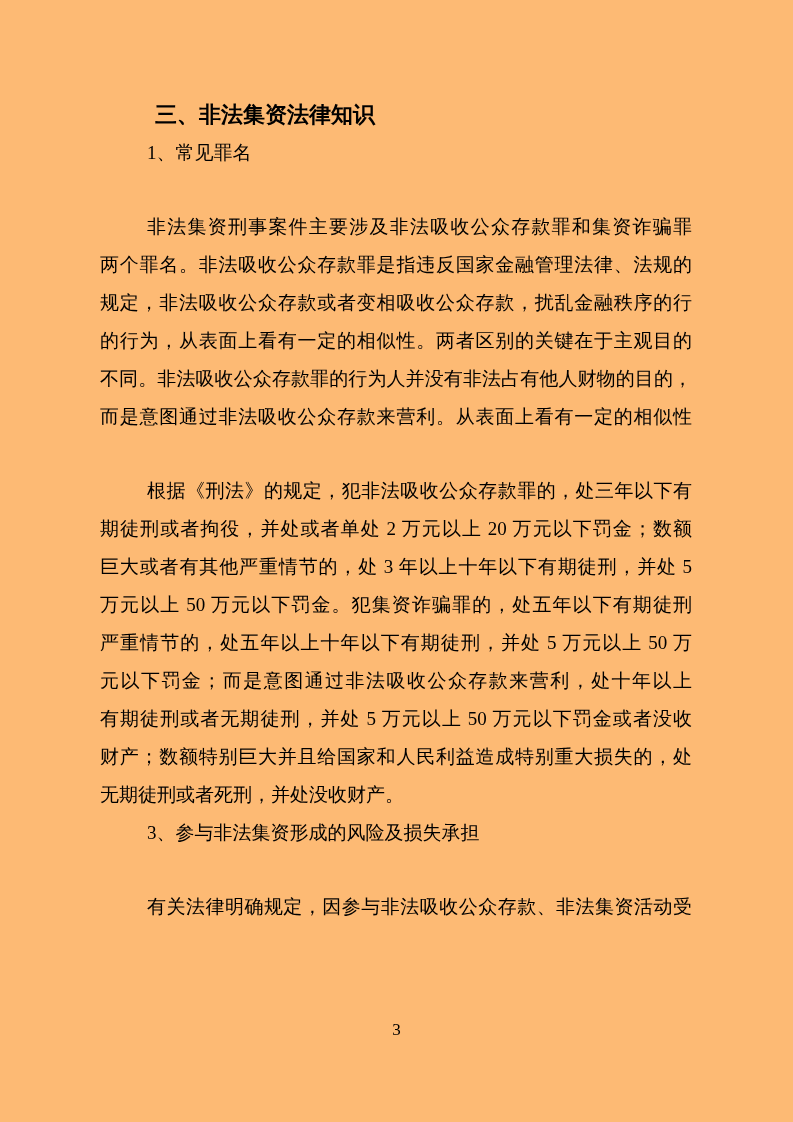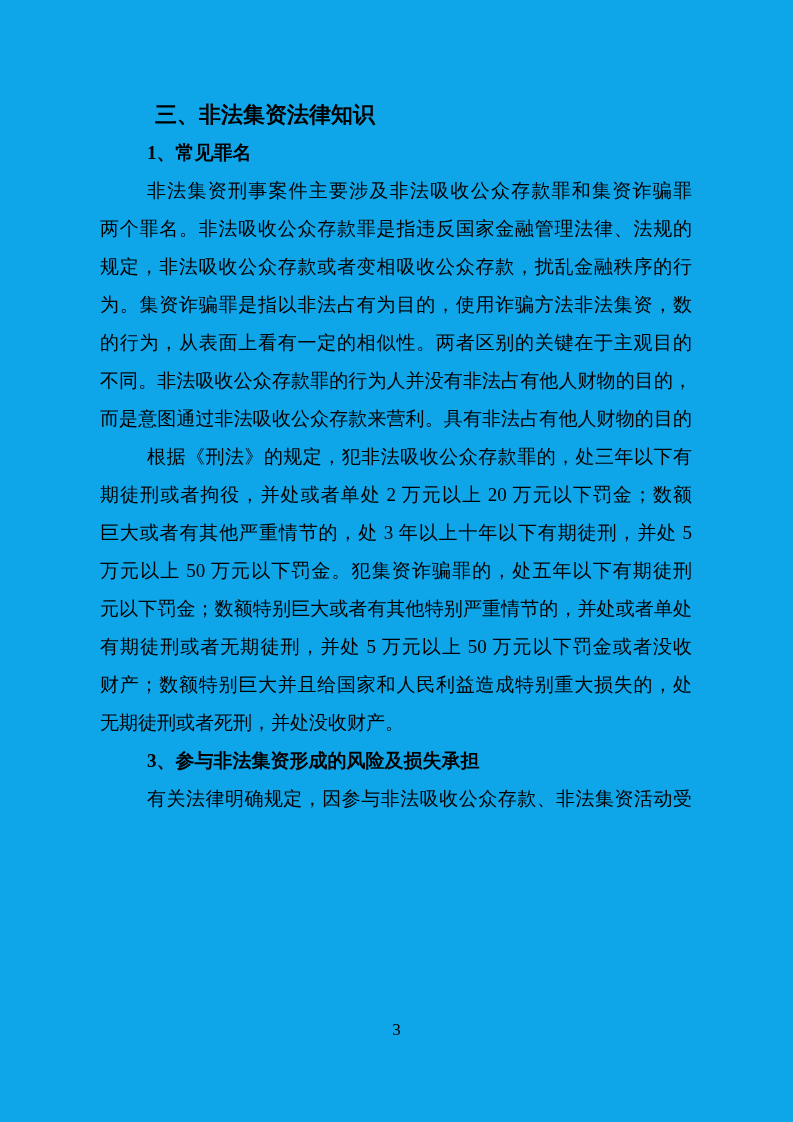--- a/index.html
+++ b/index.html
@@ -4,21 +4,21 @@
 <style>
   html, body {
     margin: 0;
     padding: 0;
     background: #ffffff;
   }
   .page {
     position: relative;
     width: 793px;
     height: 1122px;
-    background: #0ea5e9;
+    background: #fdba74;
     color: #000000;
     font-family: "Liberation Serif", "DejaVu Serif", serif;
     overflow: hidden;
   }
   .content {
     position: absolute;
     left: 100px;
     top: 96px;
     width: 592px;
   }
@@ -31,33 +31,34 @@
   .line.justify {
     text-align: justify;
     text-align-last: justify;
   }
   .line.no-justify {
     text-align: left;
     text-align-last: left;
   }
   .indent-body {
     padding-left: 47px;
+    margin-top: 36px;
   }
   .heading {
     margin: 0;
     font-size: 22px;
     font-weight: bold;
     line-height: 38px;
     height: 38px;
     padding-left: 55px;
     color: #000000;
   }
   .subheading {
     font-size: 19px;
-    font-weight: bold;
+    font-weight: normal;
     line-height: 38px;
     height: 38px;
     padding-left: 47px;
     color: #000000;
   }
   .footer {
     position: absolute;
     left: 0;
     top: 1016px;
     width: 793px;
@@ -74,29 +75,29 @@
 <body>
 
 <div class="page">
   <div class="content">
     <h1 class="heading">三、非法集资法律知识</h1>
     <div id="sections">
         <div class="subheading line no-justify">1、常见罪名</div>
         <div class="line justify indent-body">非法集资刑事案件主要涉及非法吸收公众存款罪和集资诈骗罪</div>
         <div class="line justify">两个罪名。非法吸收公众存款罪是指违反国家金融管理法律、法规的</div>
         <div class="line justify">规定，非法吸收公众存款或者变相吸收公众存款，扰乱金融秩序的行</div>
-        <div class="line justify">为。集资诈骗罪是指以非法占有为目的，使用诈骗方法非法集资，数</div>
         <div class="line justify">的行为，从表面上看有一定的相似性。两者区别的关键在于主观目的</div>
         <div class="line justify">不同。非法吸收公众存款罪的行为人并没有非法占有他人财物的目的，</div>
-        <div class="line justify">而是意图通过非法吸收公众存款来营利。具有非法占有他人财物的目的</div>
+        <div class="line justify">而是意图通过非法吸收公众存款来营利。从表面上看有一定的相似性</div>
         <div class="line justify indent-body">根据《刑法》的规定，犯非法吸收公众存款罪的，处三年以下有</div>
         <div class="line justify">期徒刑或者拘役，并处或者单处 2 万元以上 20 万元以下罚金；数额</div>
         <div class="line justify">巨大或者有其他严重情节的，处 3 年以上十年以下有期徒刑，并处 5</div>
         <div class="line justify">万元以上 50 万元以下罚金。犯集资诈骗罪的，处五年以下有期徒刑</div>
-        <div class="line justify">元以下罚金；数额特别巨大或者有其他特别严重情节的，并处或者单处</div>
+        <div class="line justify">严重情节的，处五年以上十年以下有期徒刑，并处 5 万元以上 50 万</div>
+        <div class="line justify">元以下罚金；而是意图通过非法吸收公众存款来营利，处十年以上</div>
         <div class="line justify">有期徒刑或者无期徒刑，并处 5 万元以上 50 万元以下罚金或者没收</div>
         <div class="line justify">财产；数额特别巨大并且给国家和人民利益造成特别重大损失的，处</div>
         <div class="line no-justify">无期徒刑或者死刑，并处没收财产。</div>
         <div class="subheading line no-justify">3、参与非法集资形成的风险及损失承担</div>
         <div class="line justify indent-body">有关法律明确规定，因参与非法吸收公众存款、非法集资活动受</div>
       </div>
   </div>
   <div class="footer">
     <span class="page-number">3</span>
   </div>

